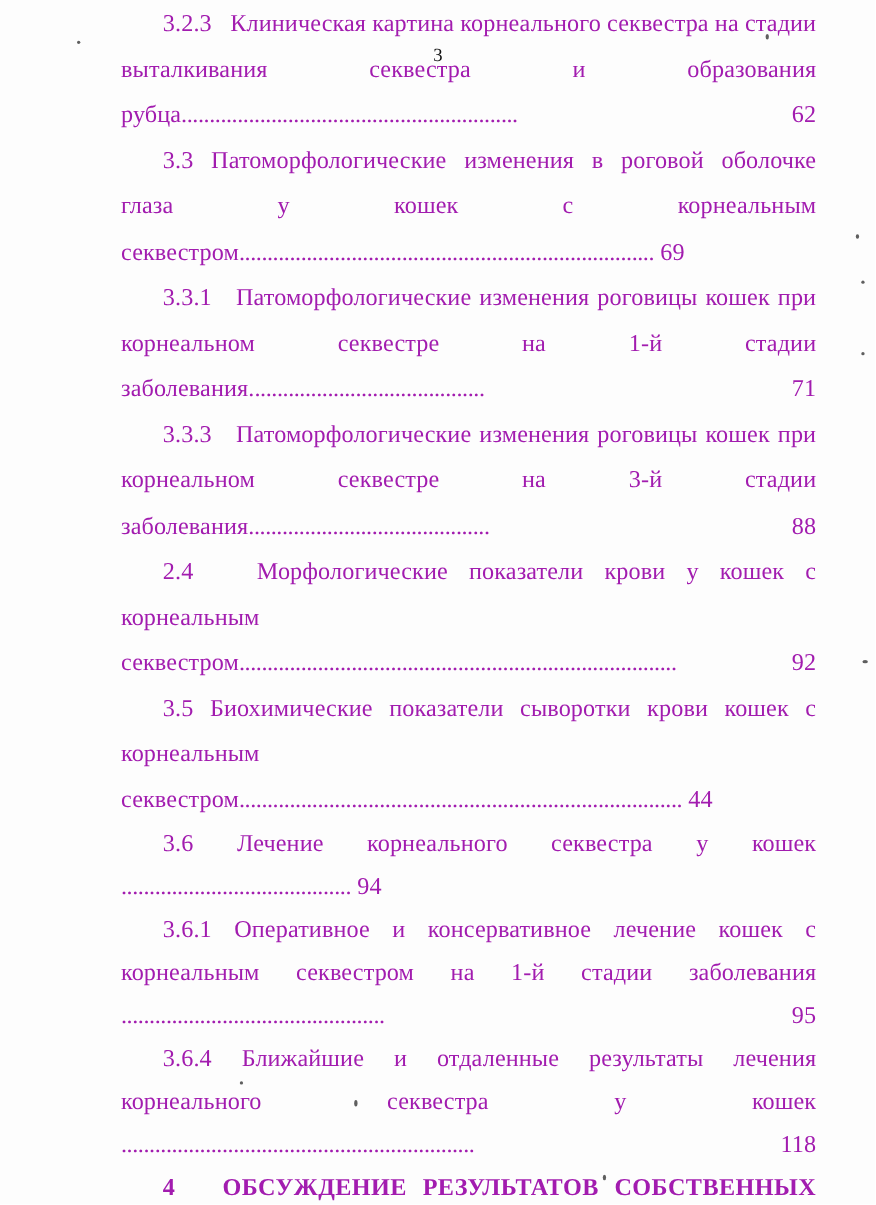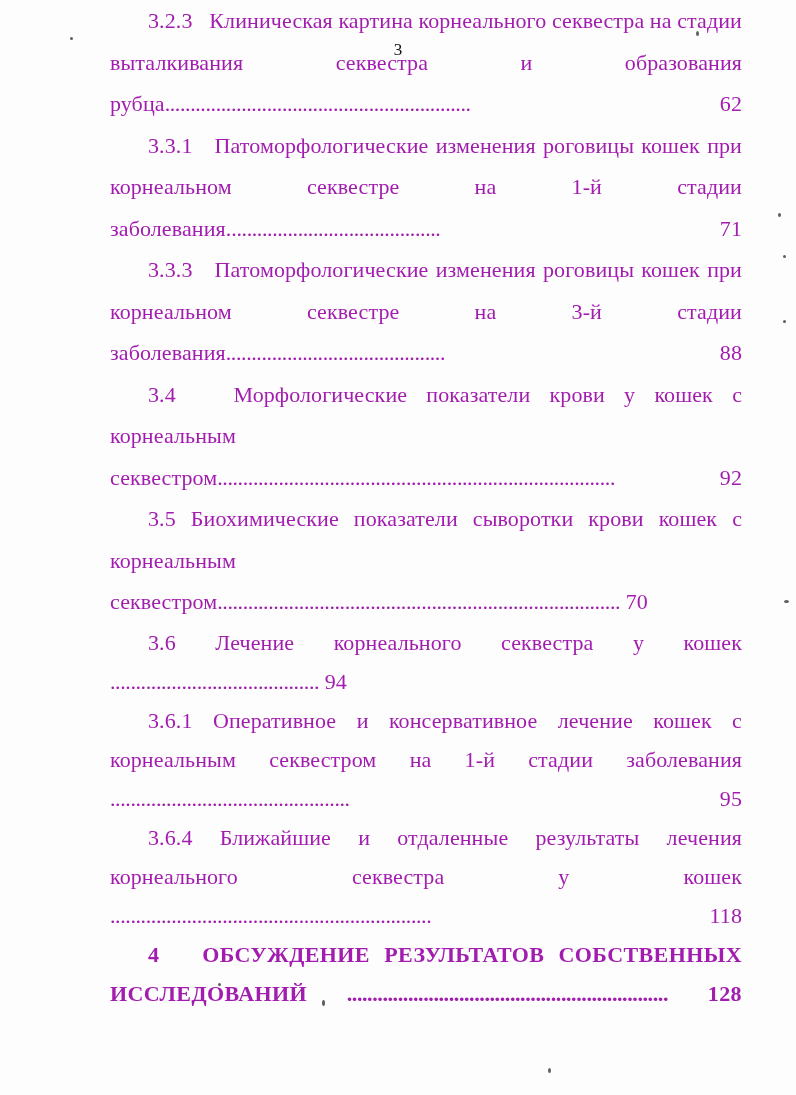--- a/index.html
+++ b/index.html
@@ -90,30 +90,31 @@
 <body>
 
 <div id="page">
 
   <div class="folio">3</div>
 
   <div id="content">
 
     <p class="entry just spread"><span class="ind"></span><span>3.2.3</span>&nbsp;&nbsp;&nbsp;<span>Клиническая картина корнеального секвестра на стадии выталкивания секвестра и образования рубца</span><span class="dots">............................................................</span>&nbsp;<span class="pg">62</span></p>
 
+    <p class="entry just"><span class="ind"></span><span>3.3</span>&nbsp;<span>Патоморфологические изменения в роговой оболочке глаза у кошек с корнеальным секвестром</span><span class="dots">..........................................................................</span>&nbsp;<span class="pg">69</span></p>
 
     <p class="entry just spread"><span class="ind"></span><span>3.3.1</span>&nbsp;&nbsp;&nbsp;<span>Патоморфологические изменения роговицы кошек при корнеальном секвестре на 1-й стадии заболевания.</span><span class="dots">.........................................</span>&nbsp;<span class="pg">71</span></p>
 
 
     <p class="entry just spread"><span class="ind"></span><span>3.3.3</span>&nbsp;&nbsp;&nbsp;<span>Патоморфологические изменения роговицы кошек при корнеальном секвестре на 3-й стадии заболевания</span><span class="dots">...........................................</span>&nbsp;<span class="pg">88</span></p>
 
 
-    <p class="entry just spread"><span class="ind"></span><span>3.4</span>&nbsp;&nbsp;&nbsp;<span>Морфологические показатели крови у  кошек с корнеальным секвестром</span><span class="dots">..............................................................................</span>&nbsp;<span class="pg">92</span></p>
+    <p class="entry just spread"><span class="ind"></span><span>2.4</span>&nbsp;&nbsp;&nbsp;<span>Морфологические показатели крови у  кошек с корнеальным секвестром</span><span class="dots">..............................................................................</span>&nbsp;<span class="pg">92</span></p>
 
-    <p class="entry just"><span class="ind"></span><span>3.5</span>&nbsp;<span>Биохимические показатели сыворотки крови кошек с  корнеальным секвестром</span><span class="dots">...............................................................................</span>&nbsp;<span class="pg">70</span></p>
+    <p class="entry just"><span class="ind"></span><span>3.5</span>&nbsp;<span>Биохимические показатели сыворотки крови кошек с  корнеальным секвестром</span><span class="dots">...............................................................................</span>&nbsp;<span class="pg">44</span></p>
 
     <p class="entry tight"><span class="ind"></span><span>3.6</span>&nbsp;<span>Лечение корнеального секвестра у кошек </span><span class="dots">.........................................</span>&nbsp;<span class="pg">94</span></p>
 
     <p class="entry just spread tight"><span class="ind"></span><span>3.6.1</span>&nbsp;<span>Оперативное и консервативное лечение кошек с корнеальным секвестром на 1-й стадии заболевания </span><span class="dots">...............................................</span>&nbsp;<span class="pg">95</span></p>
 
 
 
     <p class="entry just spread tight"><span class="ind"></span><span>3.6.4</span>&nbsp;<span>Ближайшие и отдаленные результаты лечения корнеального секвестра у кошек </span><span class="dots">...............................................................</span>&nbsp;<span class="pg">118</span></p>
 
     <p class="entry bold just spread tight"><span class="ind"></span><span>4</span>&nbsp;&nbsp;&nbsp;<span>ОБСУЖДЕНИЕ РЕЗУЛЬТАТОВ СОБСТВЕННЫХ ИССЛЕДОВАНИЙ </span><span class="dots">...............................................................</span>&nbsp;<span class="pg">128</span></p>

